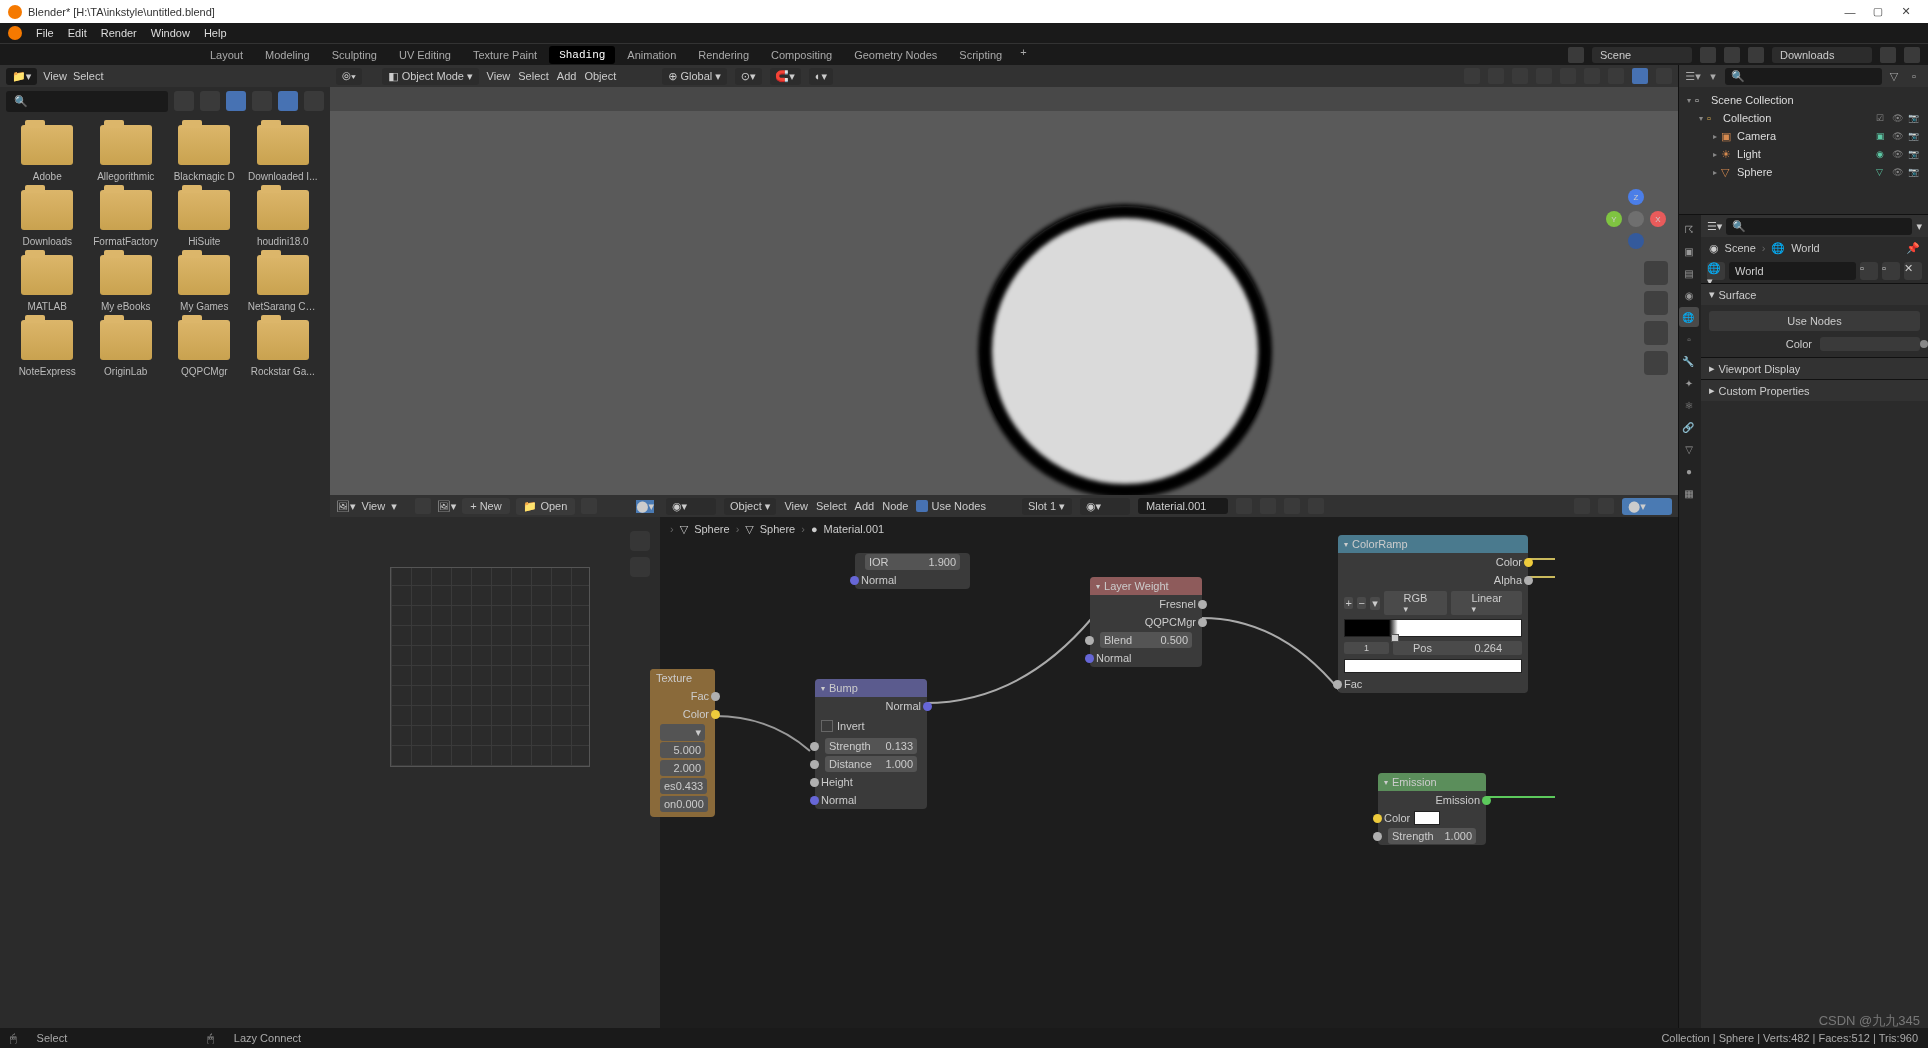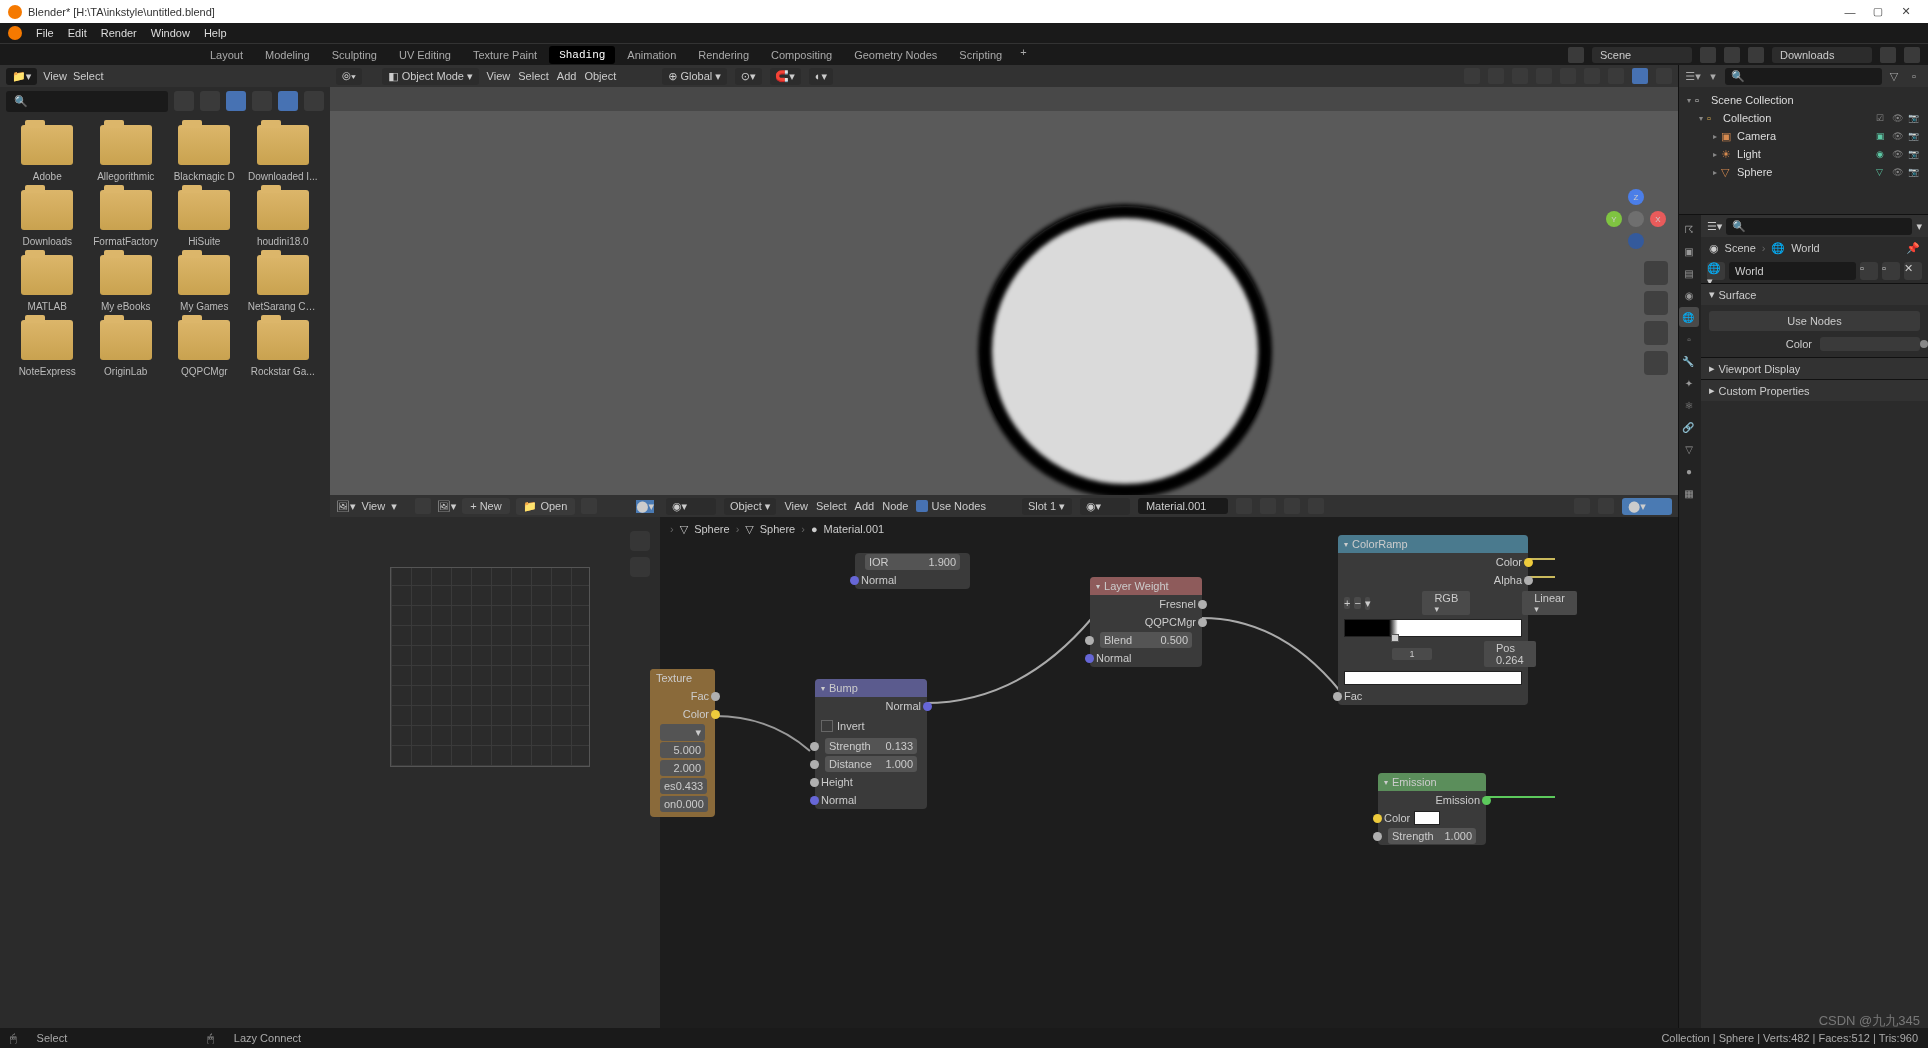--- a/index.html
+++ b/index.html
@@ -104,21 +104,21 @@
 .node.layer .nhdr { background:#8e5b5b; }
 .node.ramp .nhdr { background:#4a7a8e; }
 .node.emit .nhdr { background:#5b8e5b; }
 .node.tex { background:#8a6a3a; min-width:60px; padding-bottom:4px; }
 .node.tex .nhdr { background:#8a6a3a; }
 .ramp-grad { height:18px; margin:2px 6px; background:linear-gradient(90deg,#000 0%,#000 25%,#fff 30%,#fff 100%); border:1px solid #222; position:relative; }
 .ramp-grad .handle { position:absolute; bottom:-6px; width:8px;height:8px; background:#ccc; border:1px solid #555; left:26%; }
 .ramp-color { height:14px; margin:2px 6px; background:#fff; border:1px solid #222; }
 .ramp-btns { display:flex; gap:4px; padding:2px 6px; align-items:center; }
 .ramp-btns .rb { width:16px;text-align:center;background:#4a4a4a;border-radius:2px;cursor:pointer; }
-.ramp-btns .rdd { flex:1;background:#4a4a4a;padding:1px 12px;border-radius:2px;font-size:9px;margin-left:48px; }
+.ramp-btns .rdd { flex:1;background:#4a4a4a;padding:1px 20px;border-radius:2px;font-size:9px; }
 .swatch { width:26px;height:14px;background:#fff;border:1px solid #222;margin-left:4px; }
 
 svg.wires { position:absolute; top:0;left:0;width:100%;height:100%;pointer-events:none; }
 
 
 .rightcol { width:250px; background:#2b2b2b; display:flex; flex-direction:column; border-left:1px solid #111; }
 .outliner { height:150px; border-bottom:1px solid #111; }
 .out-hdr { height:22px; background:#323232; display:flex; align-items:center; gap:4px; padding:0 6px; }
 .out-hdr .search { flex:1; background:#1a1a1a; padding:2px 6px; border-radius:3px; display:flex; align-items:center; }
 .out-hdr .fbtn { width:16px;height:16px;cursor:pointer; color:#aaa; display:flex;align-items:center;justify-content:center; }

